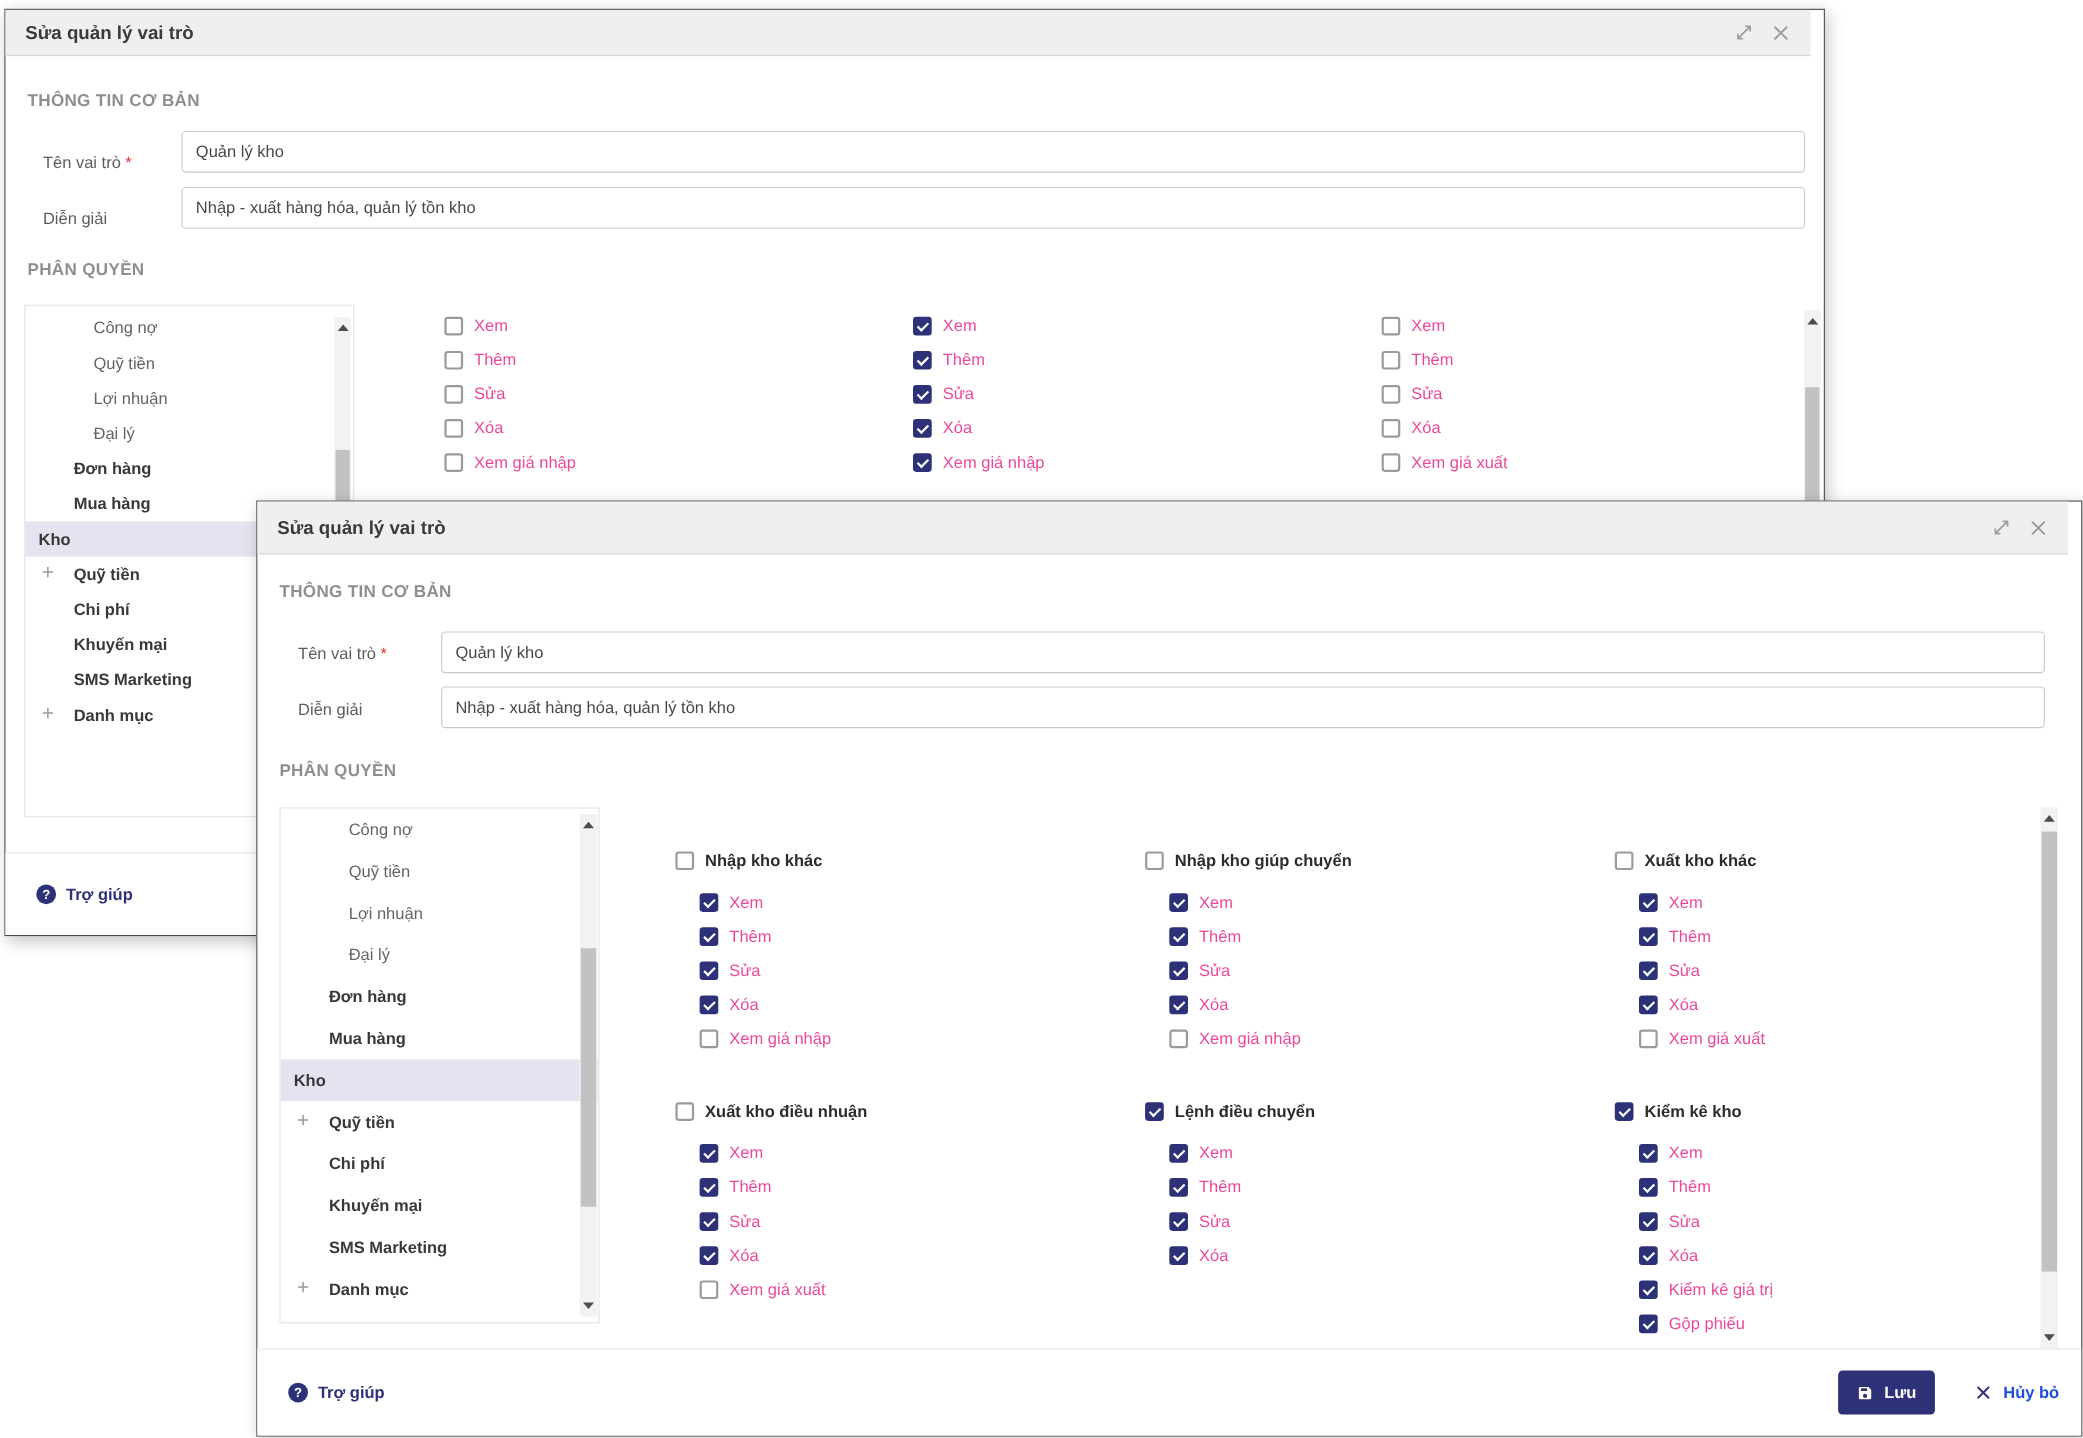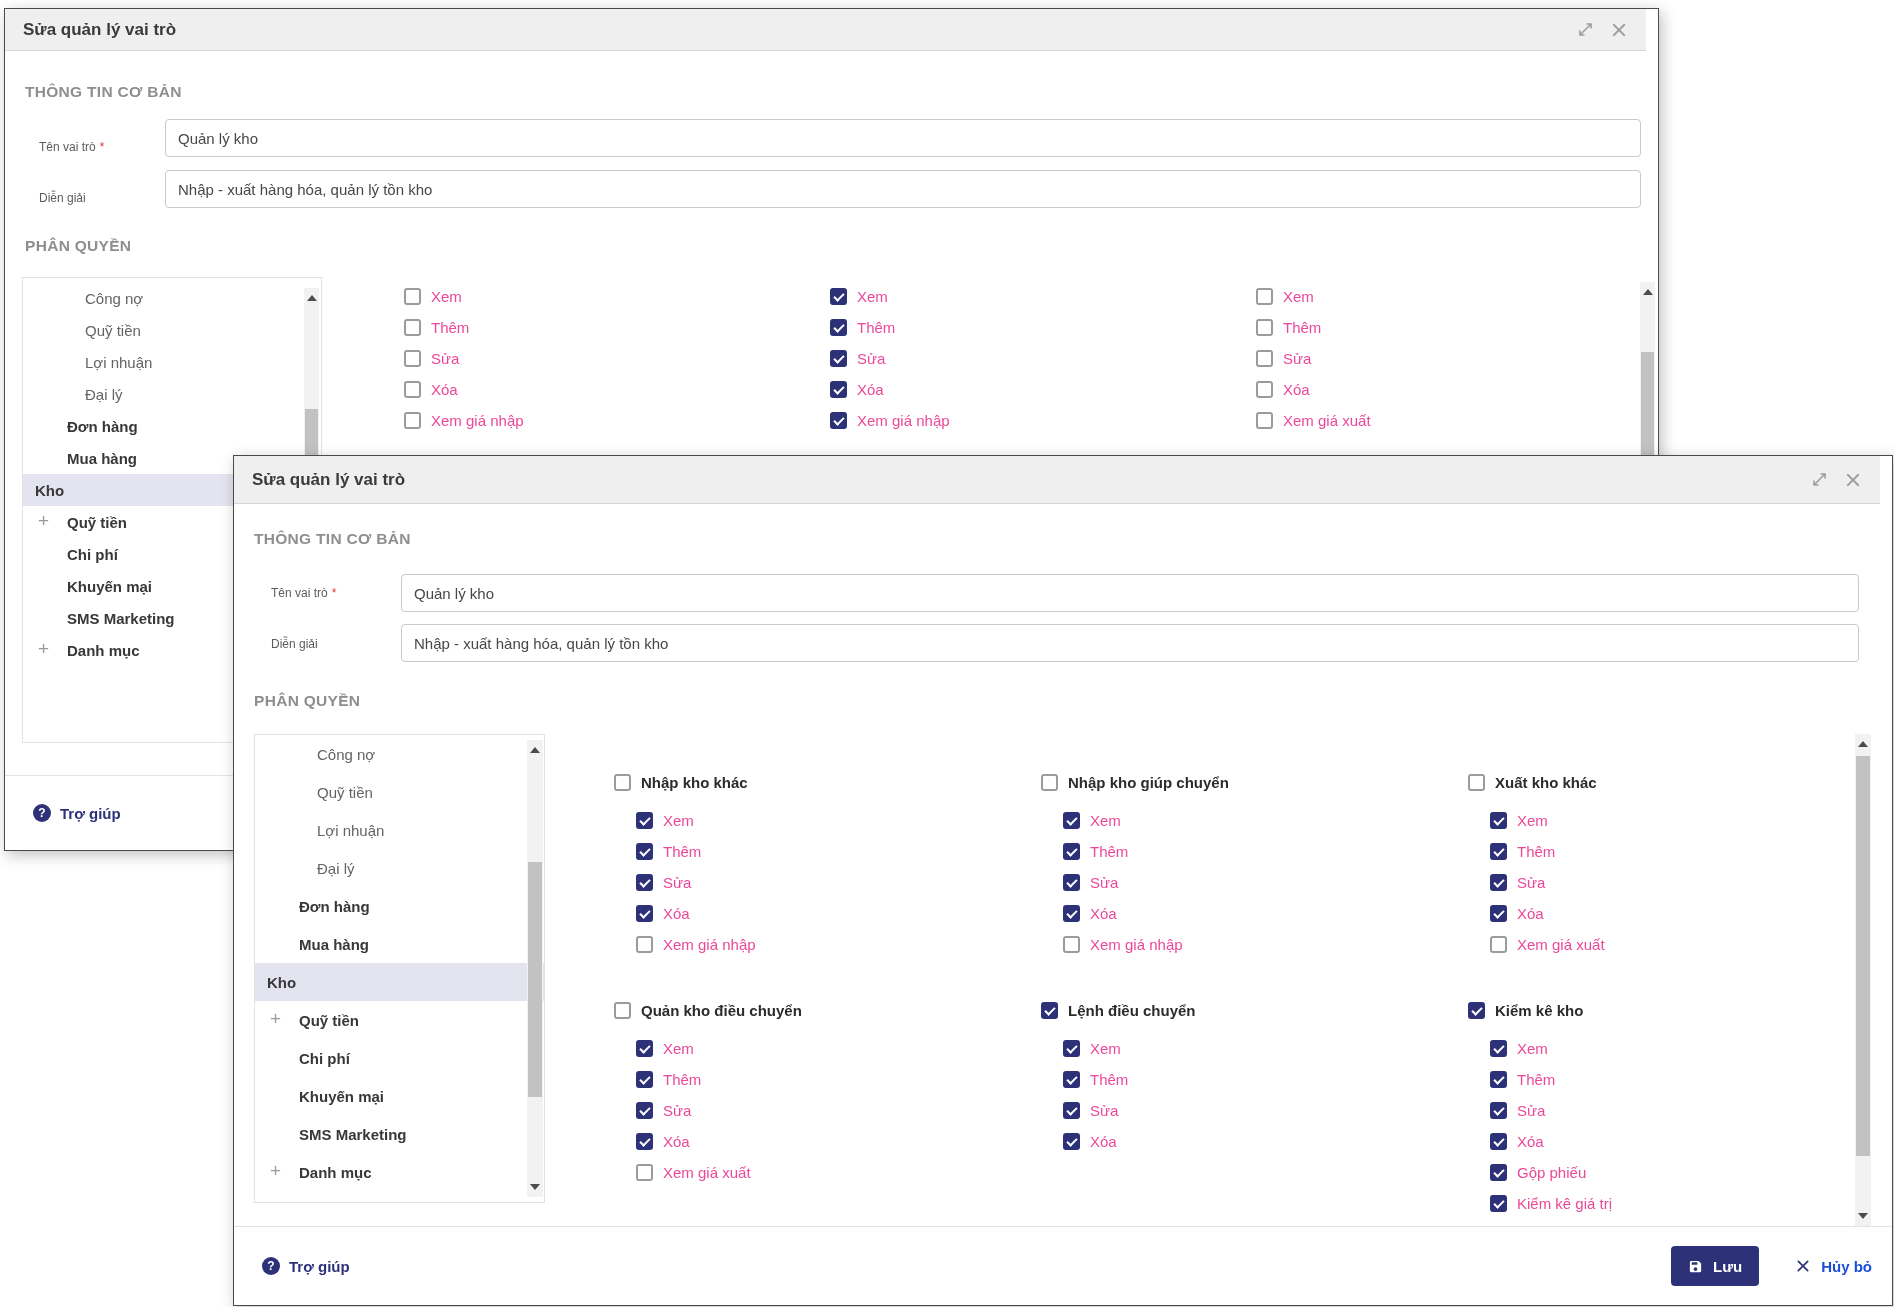--- a/index.html
+++ b/index.html
@@ -13,21 +13,21 @@
   #dlg-fg{left:233px;top:455px;width:1658px;height:849px;z-index:10;}
 
   .dlg-header{position:absolute;left:0;top:0;right:12px;background:#efefef;border-bottom:1px solid #d7d7d7;display:flex;align-items:center;padding:0 18px;box-sizing:border-box;}
   #dlg-bg .dlg-header{height:42px;}
   #dlg-fg .dlg-header{height:48px;}
   .dlg-title{font-size:17px;font-weight:700;color:#3a3a3a;}
   .win-icons{margin-left:auto;display:flex;gap:15px;align-items:center;}
   .win-icons svg{display:block;cursor:pointer;}
 
   .section-title{position:absolute;font-size:15.5px;font-weight:700;color:#8e8e8e;letter-spacing:.3px;}
-  .form-label{position:absolute;font-size:12px;color:#5c5c5c;white-space:nowrap;text-align:right;}
+  .form-label{position:absolute;font-size:15px;color:#5c5c5c;white-space:nowrap;text-align:right;}
   .req{color:#e53935;margin-left:4px;}
   input.tb{position:absolute;height:38px;border:1px solid #c9c9c9;border-radius:4px;font-size:15px;color:#474747;padding:0 12px;background:#fff;box-sizing:border-box;outline:none;font-family:inherit;}
 
   .menu-box{position:absolute;border:1px solid #e2e2e2;background:#fff;box-sizing:border-box;overflow:hidden;}
   .menu-row{display:flex;align-items:center;position:relative;padding-left:44px;font-size:15px;color:#3d3d3d;box-sizing:border-box;cursor:pointer;}
   #bg-menu .menu-row{height:32px;}
   #bg-menu .menu-row:first-child{margin-top:4px;}
   #fg-menu .menu-row{height:38px;}
   .menu-row.lvl1{padding-left:62px;color:#646464;}
   .menu-row.b{font-weight:700;color:#383838;}
@@ -386,21 +386,21 @@
             <span class="cb"></span>
             <span class="cb-lbl">Xem giá xuất</span>
           </div>
         </div>
       </div>
     </div>
   <div class="fg-grouprow" id="fg-row2">
       <div class="grp">
         <div class="cb-row hdr">
           <span class="cb"></span>
-          <span class="cb-lbl">Quản kho điều chuyển</span>
+          <span class="cb-lbl">Xuất kho điều nhuận</span>
         </div>
         <div class="grp-items">
           <div class="cb-row">
             <span class="cb on"></span>
             <span class="cb-lbl">Xem</span>
           </div>
           <div class="cb-row">
             <span class="cb on"></span>
             <span class="cb-lbl">Thêm</span>
           </div>
@@ -459,25 +459,25 @@
           <div class="cb-row">
             <span class="cb on"></span>
             <span class="cb-lbl">Sửa</span>
           </div>
           <div class="cb-row">
             <span class="cb on"></span>
             <span class="cb-lbl">Xóa</span>
           </div>
           <div class="cb-row">
             <span class="cb on"></span>
+            <span class="cb-lbl">Kiểm kê giá trị</span>
+          </div>
+          <div class="cb-row">
+            <span class="cb on"></span>
             <span class="cb-lbl">Gộp phiếu</span>
-          </div>
-          <div class="cb-row">
-            <span class="cb on"></span>
-            <span class="cb-lbl">Kiểm kê giá trị</span>
           </div>
         </div>
       </div>
     </div>
 
   <div class="vscroll" style="left:1621px;top:278px;width:16px;height:492px;">
     <span class="sb-arrow up"></span>
     <span class="sb-thumb" style="top:22px;height:400px;"></span>
     <span class="sb-arrow down"></span>
   </div>

